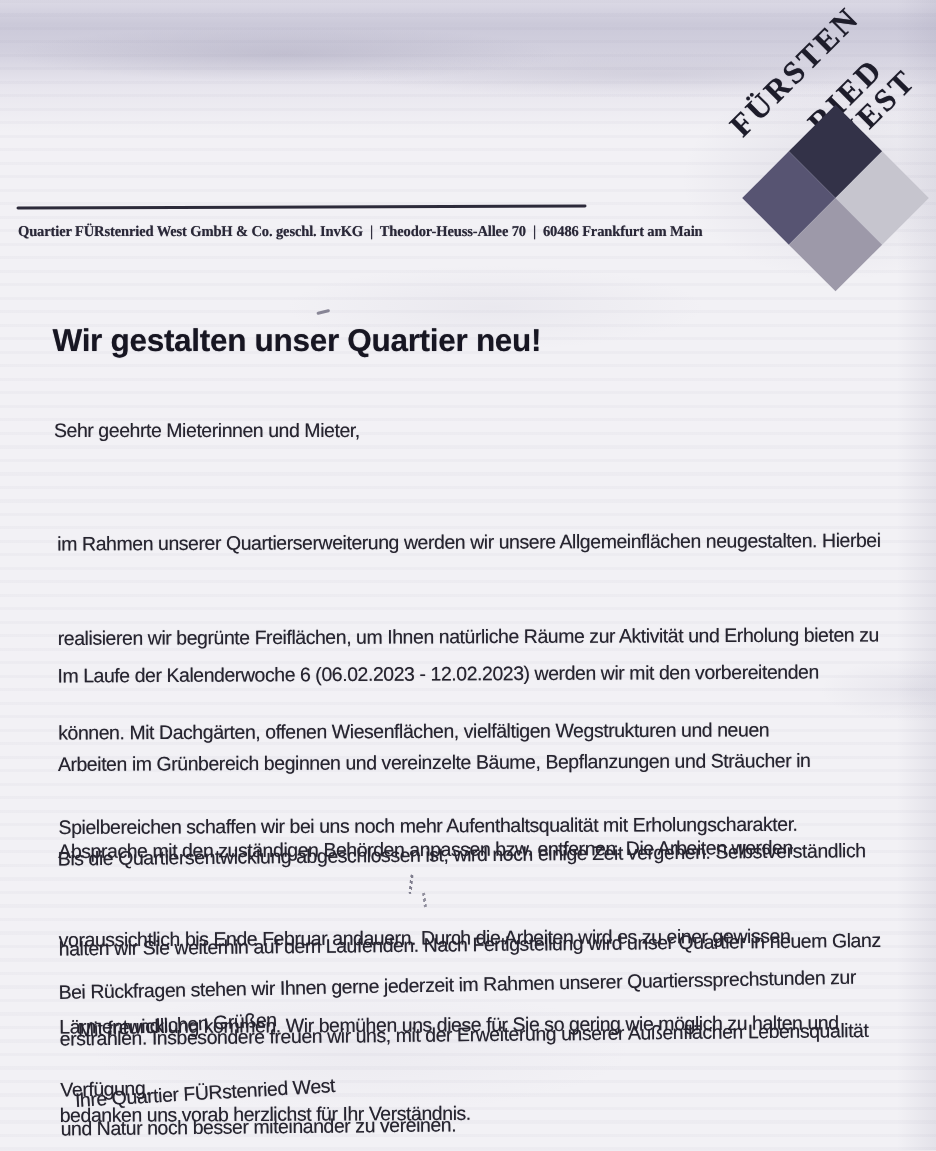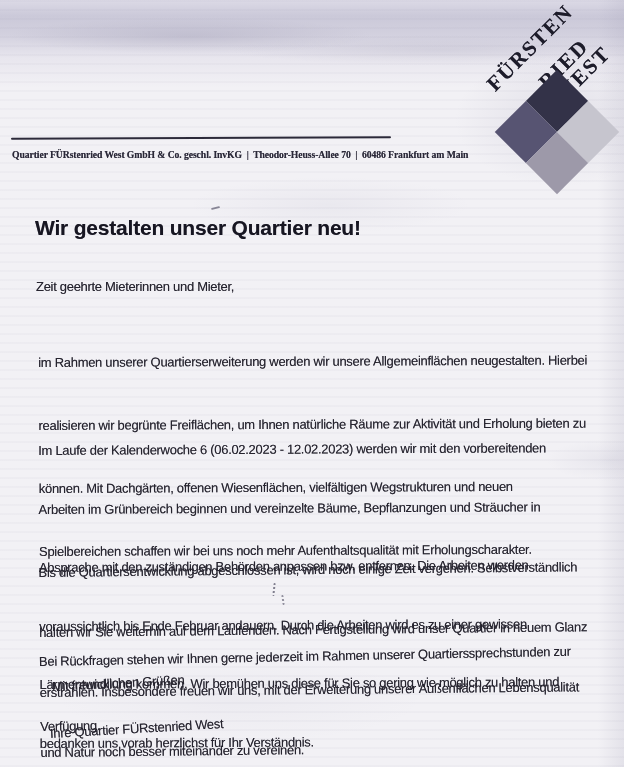--- a/index.html
+++ b/index.html
@@ -106,21 +106,21 @@
     <div class="diamond">
       <div class="sq" style="background-color: rgb(51, 50, 72);"></div>
       <div class="sq" style="background-color: rgb(198, 197, 206);"></div>
       <div class="sq" style="background-color: rgb(87, 84, 114);"></div>
       <div class="sq" style="background-color: rgb(157, 153, 169);"></div>
     </div>
   </div>
 
   <div class="title">Wir gestalten unser Quartier neu!</div>
 
-  <div class="salutation bodytext">Zeit geehrte Mieterinnen und Mieter,</div>
+  <div class="salutation bodytext">Sehr geehrte Mieterinnen und Mieter,</div>
 
   <div class="para p1 bodytext">
     <div class="ln">im Rahmen unserer Quartierserweiterung werden wir unsere Allgemeinflächen neugestalten. Hierbei</div>
     <div class="ln">realisieren wir begrünte Freiflächen, um Ihnen natürliche Räume zur Aktivität und Erholung bieten zu</div>
     <div class="ln">können. Mit Dachgärten, offenen Wiesenflächen, vielfältigen Wegstrukturen und neuen</div>
     <div class="ln">Spielbereichen schaffen wir bei uns noch mehr Aufenthaltsqualität mit Erholungscharakter.</div>
   </div>
 
   <div class="para p2 bodytext">
     <div class="ln">Im Laufe der Kalenderwoche 6 (06.02.2023 - 12.02.2023) werden wir mit den vorbereitenden</div>

